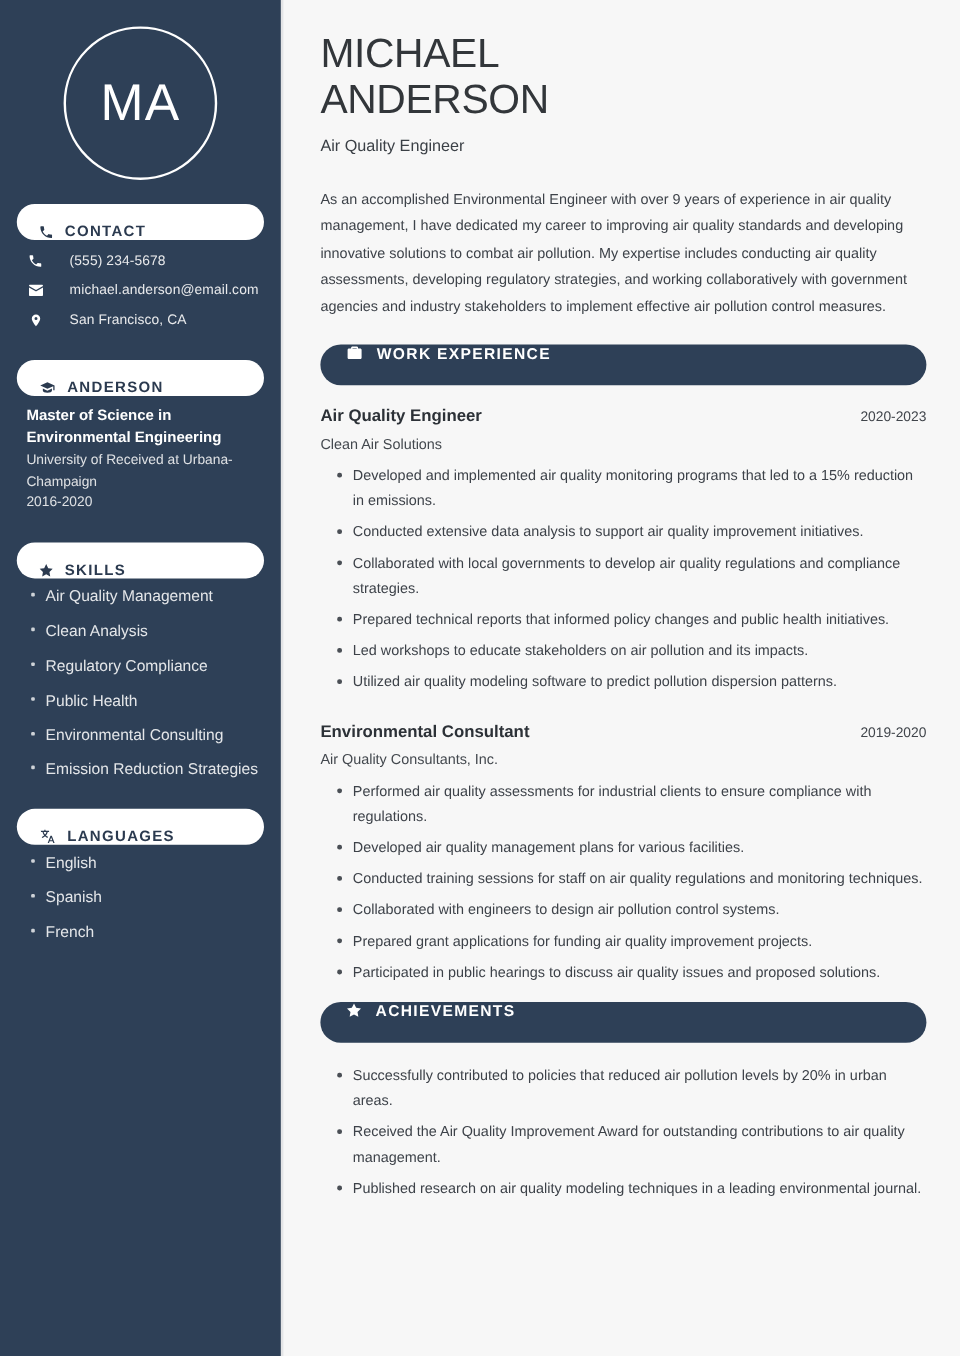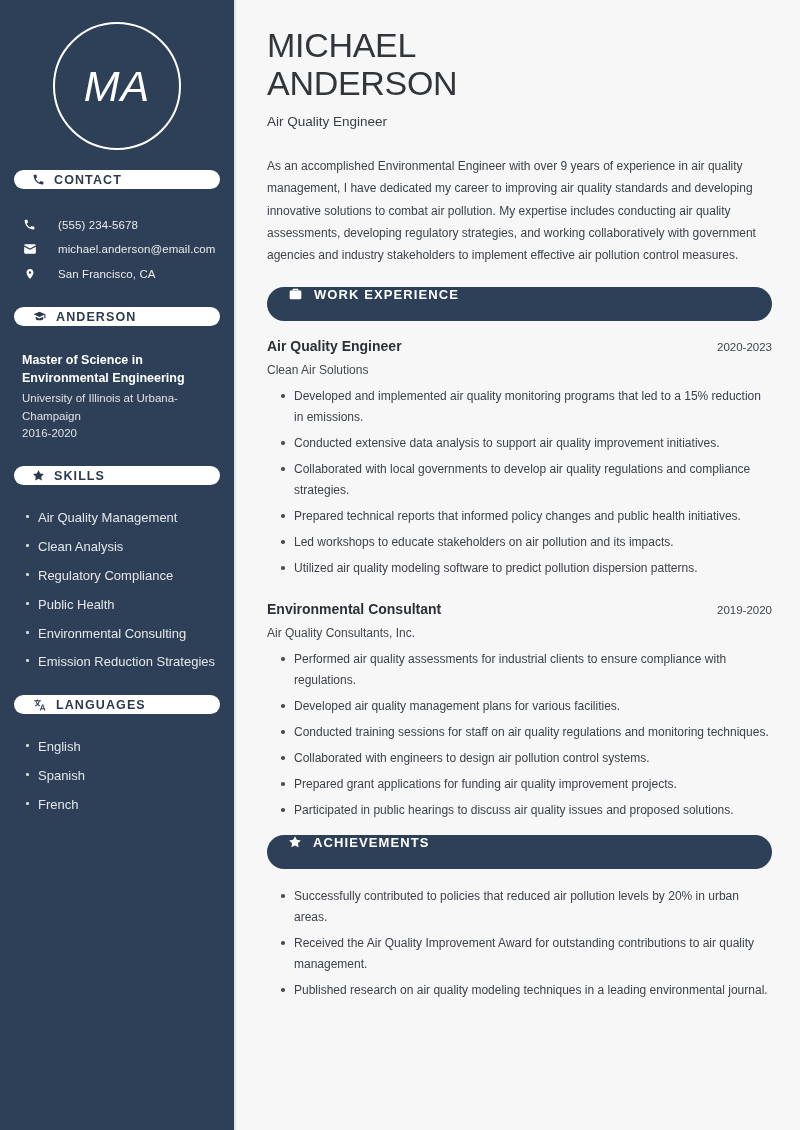--- a/index.html
+++ b/index.html
@@ -30,46 +30,45 @@
     padding: 0 14px;
     color: #ffffff;
   }
 
   .monogram-wrap {
     display: flex;
     justify-content: center;
     align-items: flex-end;
     padding-top: 22px;
     padding-bottom: 20px;
-    font-style: italic;
   }
   .monogram {
     width: 128px;
     height: 128px;
     border-radius: 50%;
     border: 2px solid #ffffff;
     display: flex;
     align-items: center;
     justify-content: center;
     color: #ffffff;
     font-size: 43px;
     letter-spacing: 1px;
     font-weight: 400;
   }
 
   .pill {
     background: #ffffff;
     color: #2b3a4f;
     border-radius: 999px;
-    height: 19px;
-    display: flex;
-    align-items: center;
+    height: 30px;
+    display: flex;
+    align-items: flex-end;
     gap: 9px;
     padding: 0 18px;
-    margin-bottom: 25px;
+    margin-bottom: 7px;
   }
   .pill .pill-label {
     font-size: 12.5px;
     font-weight: bold;
     letter-spacing: 1.1px;
   }
   .pill svg { display: block; }
 
   .contact-list { margin-bottom: 22px; }
   .contact-row {
@@ -273,21 +272,21 @@
       <span class="picon">
         <svg width="15" height="13" viewBox="0 0 24 24" fill="#2b3a4f">
           <path d="M12 3L1 8l11 5 9-4.1V15h2V8L12 3zM5 12.6V16c0 1.7 3.1 3 7 3s7-1.3 7-3v-3.4l-7 3.2-7-3.2z"></path>
         </svg>
       </span>
       <span class="pill-label">ANDERSON</span>
     </div>
 
     <div class="edu-block">
       <div class="edu-degree">Master of Science in Environmental Engineering</div>
-      <div class="edu-school">University of Illinois at Urbana-Champaign</div>
+      <div class="edu-school">University of Received at Urbana-Champaign</div>
       <div class="edu-years">2016-2020</div>
     </div>
 
     <div class="pill">
       <span class="picon">
         <svg width="13" height="13" viewBox="0 0 24 24" fill="#2b3a4f">
           <path d="M12 2l3.1 6.3 6.9 1-5 4.9 1.2 6.8L12 17.8 5.8 21l1.2-6.8-5-4.9 6.9-1L12 2z"></path>
         </svg>
       </span>
       <span class="pill-label">SKILLS</span>

